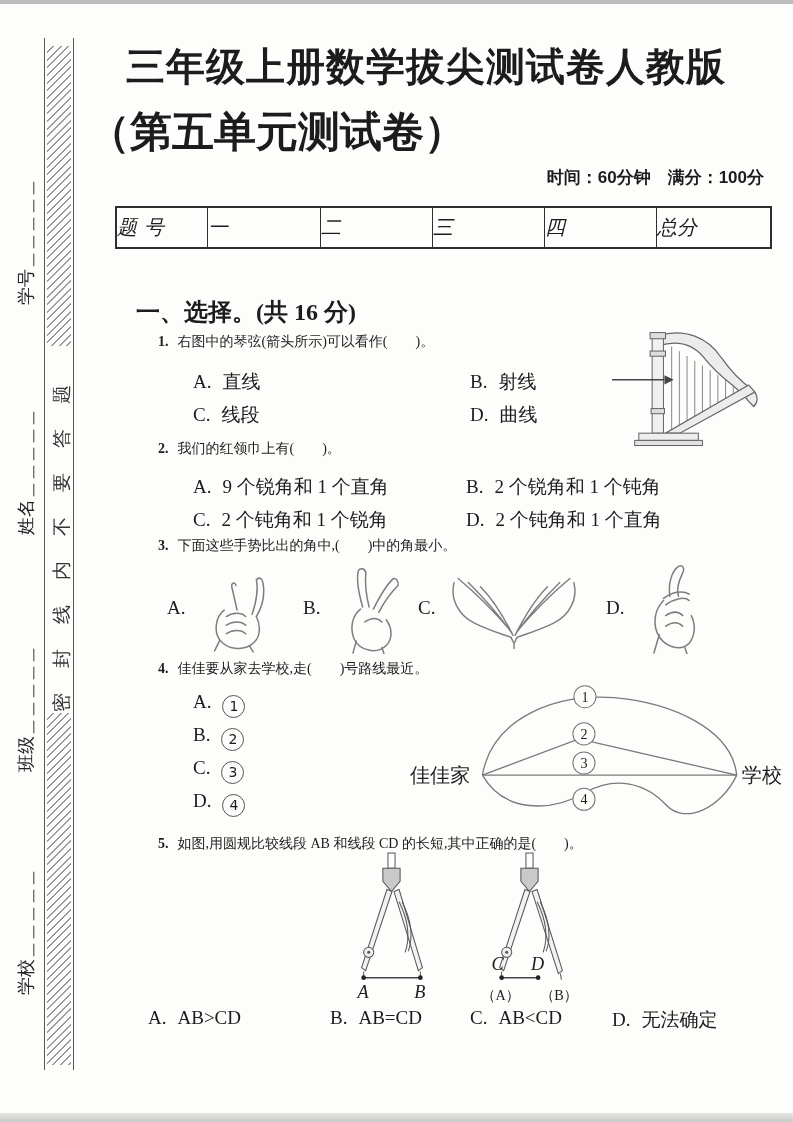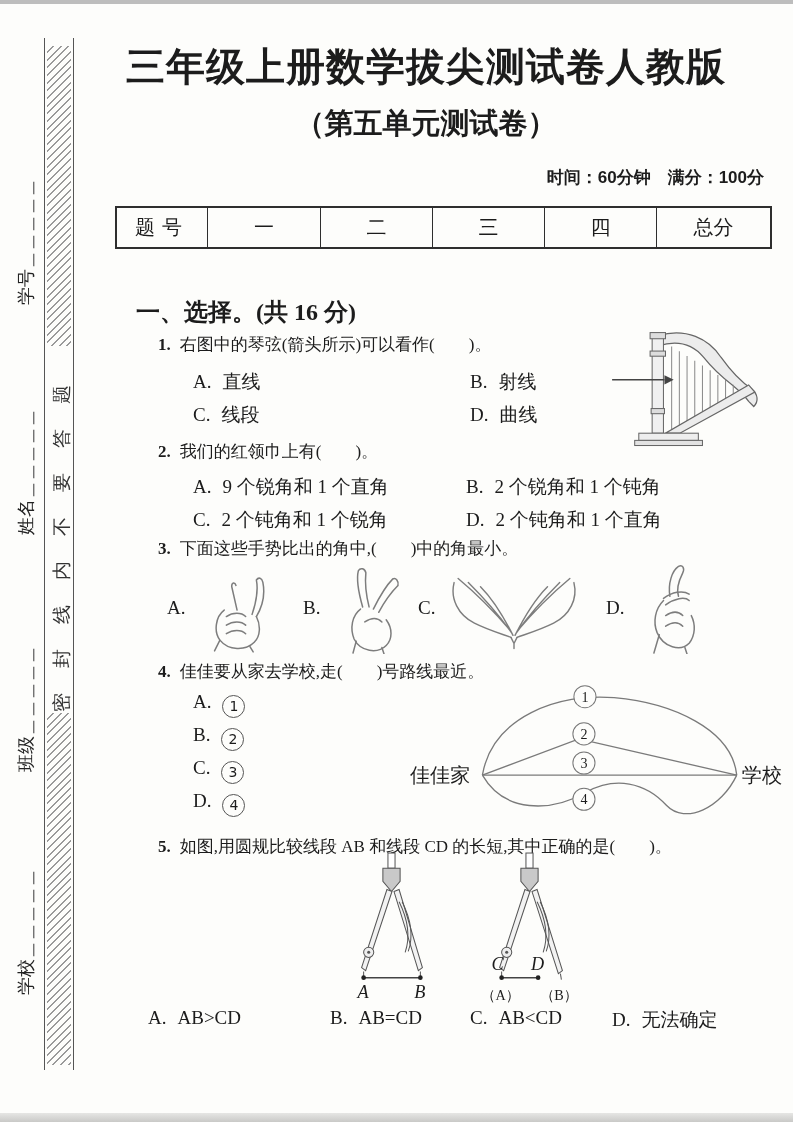--- a/index.html
+++ b/index.html
@@ -15,33 +15,33 @@
         background:repeating-linear-gradient(135deg,#fdfdfb 0px,#fdfdfb 4px,#9a9a9a 4px,#9a9a9a 5.4px);}
   .hatch-top{top:8px;height:300px;}
   .hatch-bottom{top:675px;height:352px;}
   .seal-text{position:absolute;left:49px;top:712px;width:362px;transform:rotate(-90deg);
         transform-origin:0 0;font-size:19px;letter-spacing:25px;color:#333;white-space:nowrap;}
   .side-label{position:absolute;left:14px;width:150px;transform:rotate(-90deg);
         transform-origin:0 0;font-size:18px;color:#222;white-space:nowrap;}
   
   .title{position:absolute;top:40px;left:88px;width:676px;text-align:center;
         font-family:"Liberation Sans",sans-serif;font-weight:bold;font-size:39px;letter-spacing:1px;}
-  .subtitle{position:absolute;top:104px;left:88px;width:676px;text-align:center;
-        font-family:"Liberation Sans",sans-serif;font-weight:bold;font-size:29px;}
+  .subtitle{position:absolute;top:104px;left:88px;width:676px;text-align:left;
+        font-family:"Liberation Sans",sans-serif;font-weight:bold;font-size:42px;}
   .info{position:absolute;top:166px;left:88px;width:676px;text-align:right;
         font-family:"Liberation Sans",sans-serif;font-weight:bold;font-size:17px;}
   
   table.score{position:absolute;left:115px;top:206px;width:648px;border-collapse:collapse;
         table-layout:fixed;font-size:20px;}
-  table.score td{border:1.6px solid #2e2e2e;height:39px;text-align:center;padding:0;}
+  table.score td{border:1.6px solid #2e2e2e;height:39px;padding:0;font-style:italic;}
   table.score{border:2.2px solid #2e2e2e;}
   td.wide{letter-spacing:7px;}
   
   .section-h{position:absolute;top:296px;left:136px;font-size:24px;font-weight:bold;}
-  .q-line{position:absolute;font-size:17px;white-space:nowrap;}
+  .q-line{position:absolute;font-size:14px;white-space:nowrap;}
   .q-num{font-weight:bold;margin-right:9px;}
   .opt{position:absolute;font-size:19px;white-space:nowrap;}
   .ol{margin-right:11px;font-weight:normal;}
   .math{}
   .circle-num{display:inline-block;width:21px;height:21px;border:1.3px solid #555;
         border-radius:50%;text-align:center;line-height:21px;font-size:14px;
         font-family:"DejaVu Sans",sans-serif;vertical-align:-3px;}
   .fig{position:absolute;}
   .sk{stroke:#7d7d7d;fill:none;stroke-width:1.4;stroke-linecap:round;}
   svg text{font-family:"Liberation Serif",serif;fill:#1c1c1c;}

